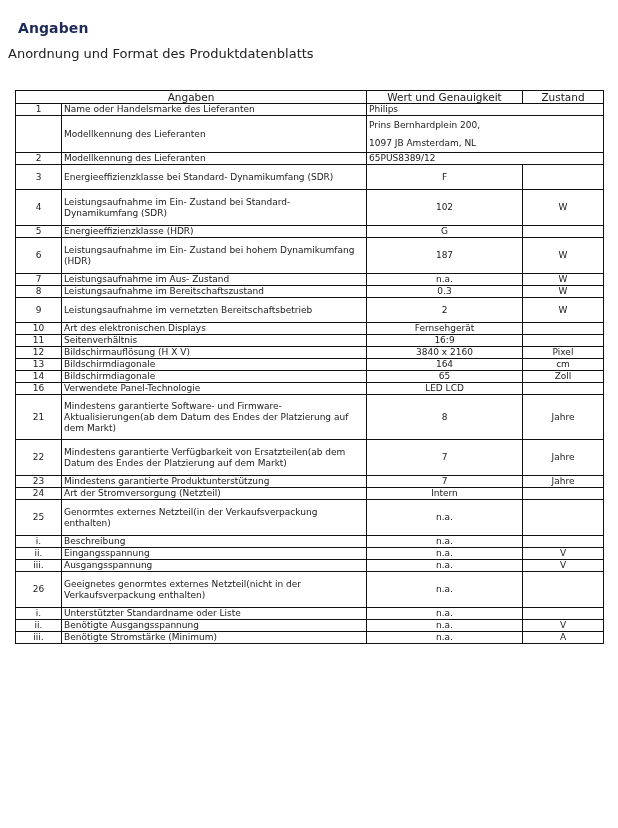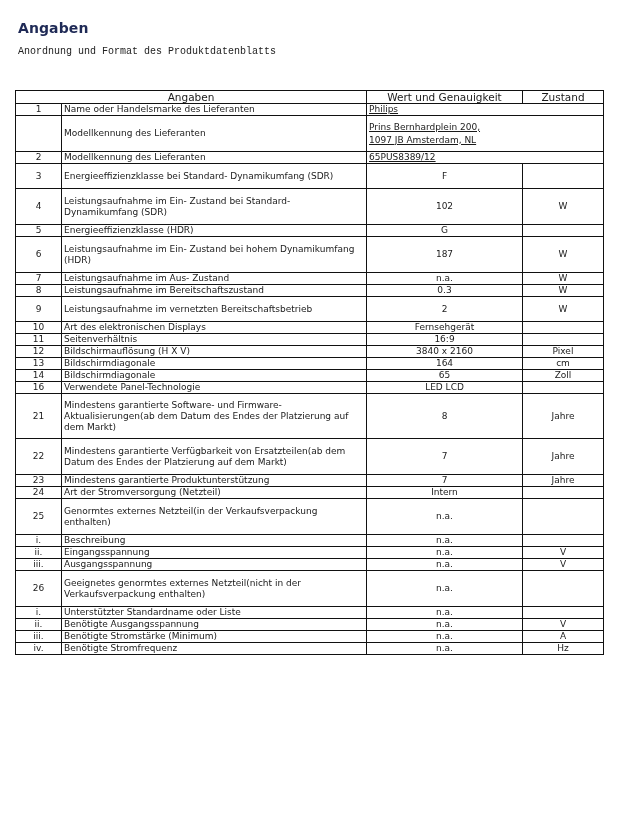--- a/index.html
+++ b/index.html
@@ -1,40 +1,40 @@
 <!DOCTYPE html>
 <html><head>
 <meta charset="utf-8">
 <style>
   * { box-sizing: border-box; margin: 0; padding: 0; }
   html, body { width: 618px; height: 828px; background: #ffffff; overflow: hidden; }
   body { font-family: "DejaVu Sans", "Liberation Sans", sans-serif; color: #1a1a1a; position: relative; }
   .title { position: absolute; left: 18px; top: 20px; font-size: 14px; font-weight: bold; color: #1f2a56; letter-spacing: 0.1px; }
-  .subtitle { position: absolute; left: 18px; top: 46px; font-size: 10px; color: #222; font-family: Liberation Mono, monospace; }
+  .subtitle { position: absolute; left: 8px; top: 46px; font-size: 13px; color: #222; }
   table.sheet {
     position: absolute; left: 15px; top: 90px; width: 588px;
     border-collapse: collapse; table-layout: fixed;
     font-size: 9px; line-height: 11px; color: #1a1a1a;
   }
   table.sheet td, table.sheet th { border: 1px solid #111; padding: 0 2px; vertical-align: middle; font-weight: normal; }
   col.c-idx { width: 46px; }
   col.c-desc { width: 305px; }
   col.c-val { width: 156px; }
   col.c-unit { width: 81px; }
   th { font-size: 10.5px; text-align: center; height: 13px; }
   td.idx { text-align: center; }
   td.val { text-align: center; }
-  td.val.left { text-align: left; text-decoration: underline; }
+  td.val.left { text-align: left; }
   td.unit { text-align: center; }
   tr.h1 td { height: 11px; }
   tr.h2 td { height: 25px; }
   tr.h3 td { height: 36px; }
   tr.h4 td { height: 45px; }
   tr.hs td { height: 11.5px; }
-  .addr { line-height: 13px; padding: 2px 2px; margin-left: 42px; }
+  .addr { line-height: 18px; padding: 2px 2px; margin-left: 42px; }
 </style>
 </head>
 <body>
 
 <div class="title">Angaben</div>
 <div class="subtitle">Anordnung und Format des Produktdatenblatts</div>
 
 <table class="sheet">
   <colgroup>
       <col class="c-idx">
@@ -208,20 +208,14 @@
         <td class="desc">Benötigte Ausgangsspannung</td>
         <td class="val">n.a.</td>
         <td class="unit">V</td>
       </tr>
       <tr class="h1">
         <td class="idx">iii.</td>
         <td class="desc">Benötigte Stromstärke (Minimum)</td>
         <td class="val">n.a.</td>
         <td class="unit">A</td>
       </tr>
-      <tr class="h1">
-        <td class="idx">iv.</td>
-        <td class="desc">Benötigte Stromfrequenz</td>
-        <td class="val">n.a.</td>
-        <td class="unit">Hz</td>
-      </tr>
     </tbody>
 </table>
 
 </body></html>

